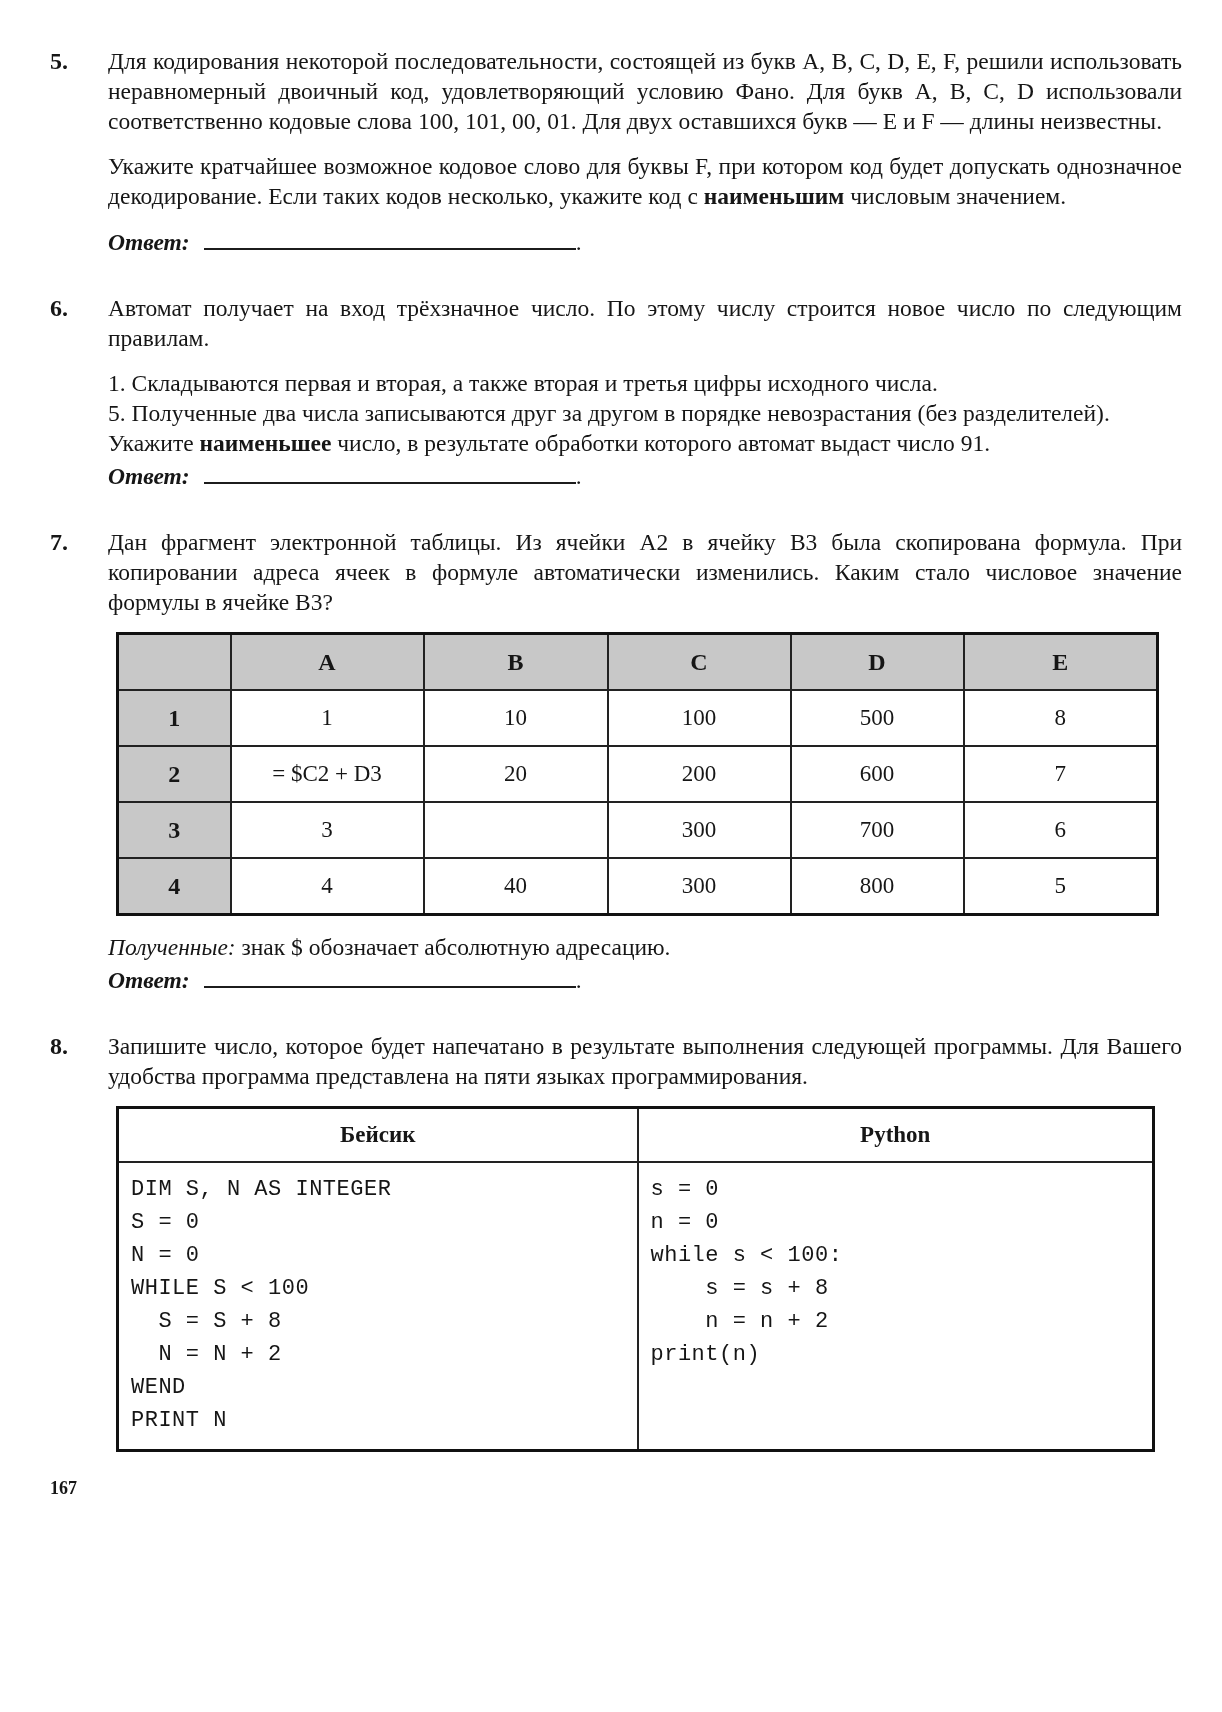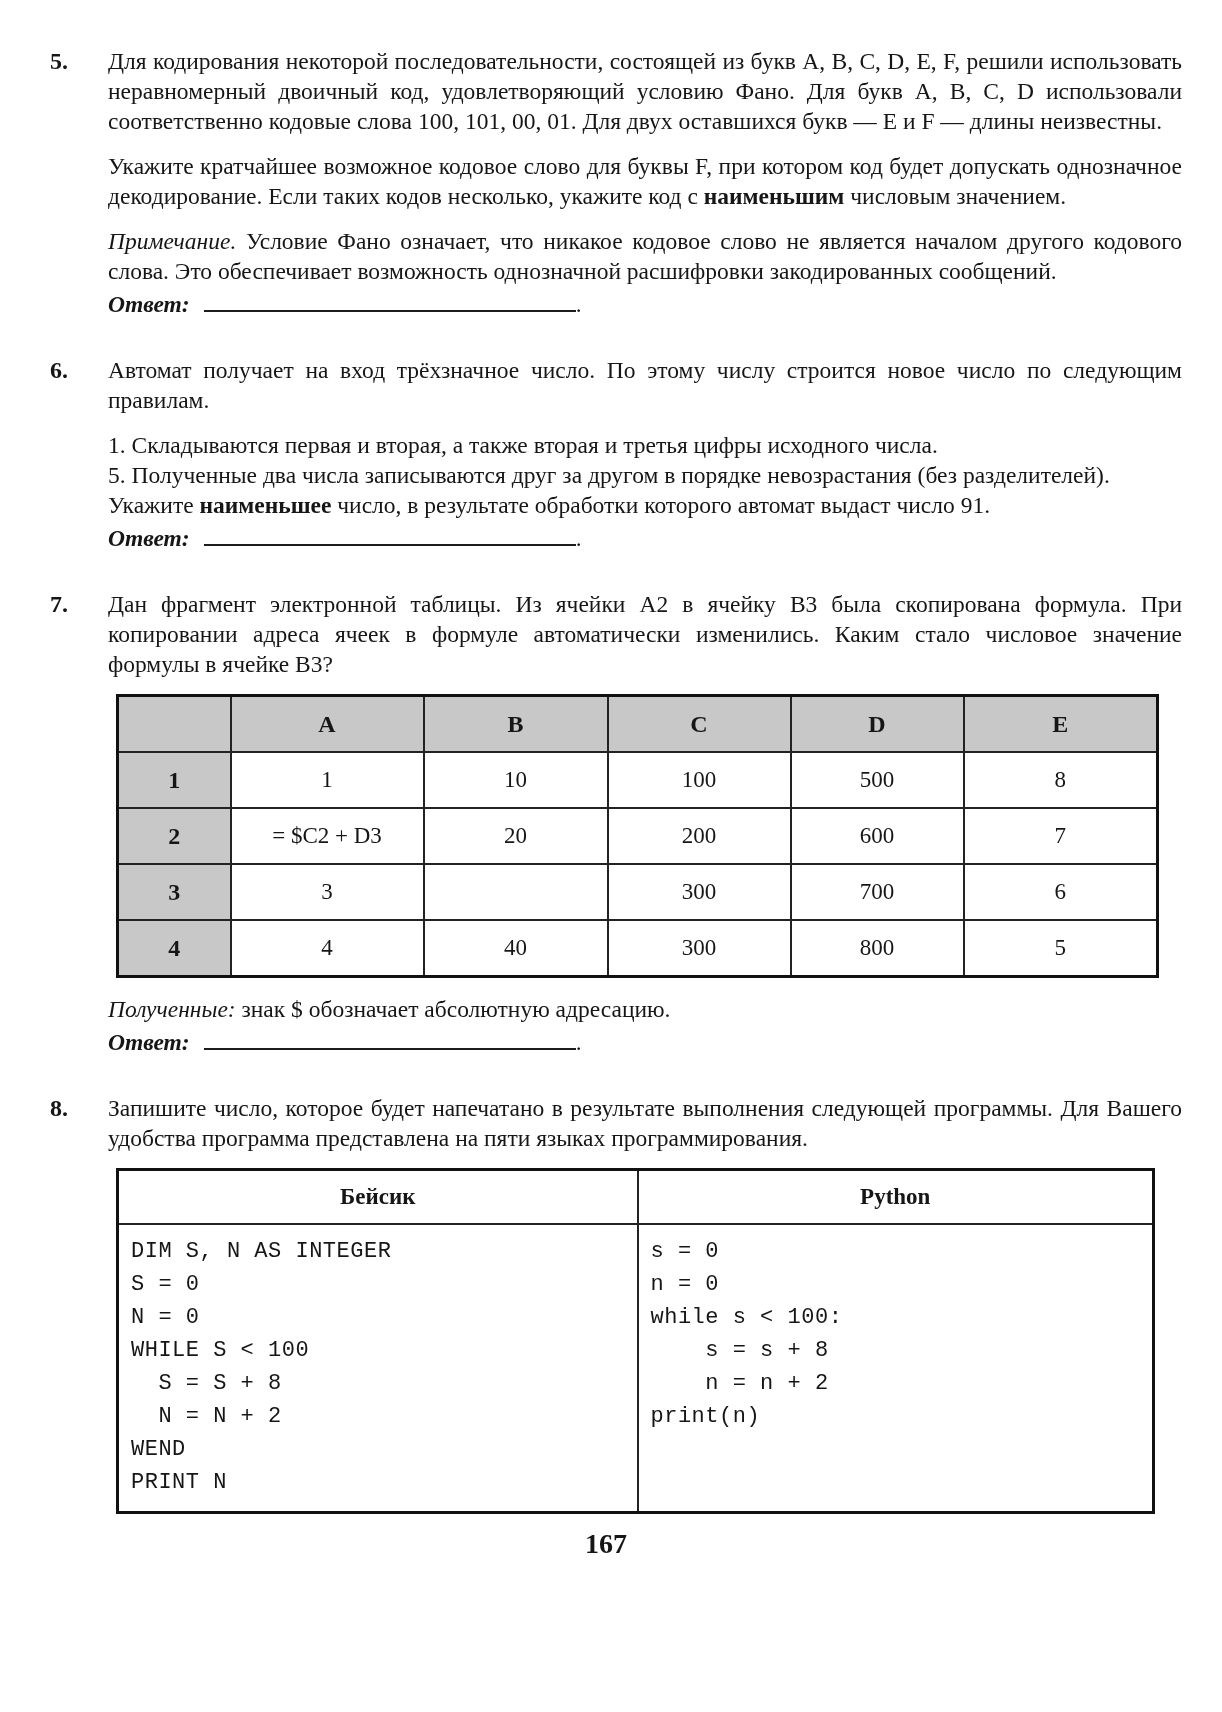--- a/index.html
+++ b/index.html
@@ -18,38 +18,37 @@
   .run.italic{font-style:italic;}
   .li{padding-left:42px;text-indent:-42px;margin:0;}
   .answer{margin-top:2px;}
   .answer-label{font-weight:bold;font-style:italic;}
   .answer-blank{display:inline-block;width:372px;height:22px;border-bottom:2px solid #1c1c1c;margin-left:14px;}
   
   table.sheet{border-collapse:collapse;table-layout:fixed;width:1040px;margin:4px 0 16px 8px;border:3px solid #111;}
   table.sheet td{border:2px solid #222;text-align:center;vertical-align:middle;font-size:23px;height:48px;background:#fff;overflow:hidden;}
   table.sheet td.hdr{background:#c8c8c8;font-weight:bold;font-size:24px;height:52px;}
   
-  table.codetbl{border-collapse:collapse;table-layout:fixed;width:1036px;margin:8px 0 0 8px;border:3px solid #111;}
+  table.codetbl{border-collapse:collapse;table-layout:fixed;width:1036px;margin:8px 0 12px 8px;border:3px solid #111;}
   table.codetbl td{border:2px solid #222;vertical-align:top;}
   table.codetbl td.codehdr{text-align:center;font-weight:bold;font-size:23px;height:50px;vertical-align:middle;background:#fff;}
   table.codetbl td.codecell{padding:10px 12px 12px 12px;font-family:Liberation Mono, monospace;font-size:22px;}
   .code-line{line-height:33px;white-space:pre;letter-spacing:0.5px;}
-  .pageno{margin-top:14px;text-align:center;padding-right:20px;font-weight:bold;font-size:28px;}
+  .pageno{margin-top:14px;text-align:left;padding-right:20px;font-weight:bold;font-size:18px;}
 </style>
 </head>
 <body>
 
 <div class="page">
 
   <div class="problem">
     <div class="pnum">5.</div>
     <div class="pbody">
       <p><span class="run normal">Для кодирования некоторой последовательности, состоящей из букв A, B, C, D, E, F, решили использовать неравномерный двоичный код, удовлетворяющий условию Фано. Для букв A, B, C, D использовали соответственно кодовые слова 100, 101, 00, 01. Для двух оставшихся букв — E и F — длины неизвестны.</span></p>
       <p><span class="run normal">Укажите кратчайшее возможное кодовое слово для буквы F, при котором код будет допускать однозначное декодирование. Если таких кодов несколько, укажите код с </span><span class="run bold">наименьшим</span><span class="run normal"> числовым значением.</span></p>
-      <p class="tight"><span class="run italic">Примечание.</span><span class="run normal"> Условие Фано означает, что никакое кодовое слово не является началом другого кодового слова. Это обеспечивает возможность однозначной расшифровки закодированных сообщений.</span></p>
       <div class="answer">
         <span class="answer-label">Ответ:</span><span class="answer-blank"></span><span>.</span>
       </div>
     </div>
   </div>
 
   <div class="problem">
     <div class="pnum">6.</div>
     <div class="pbody">
       <p><span class="run normal">Автомат получает на вход трёхзначное число. По этому числу строится новое число по следующим правилам.</span></p>

